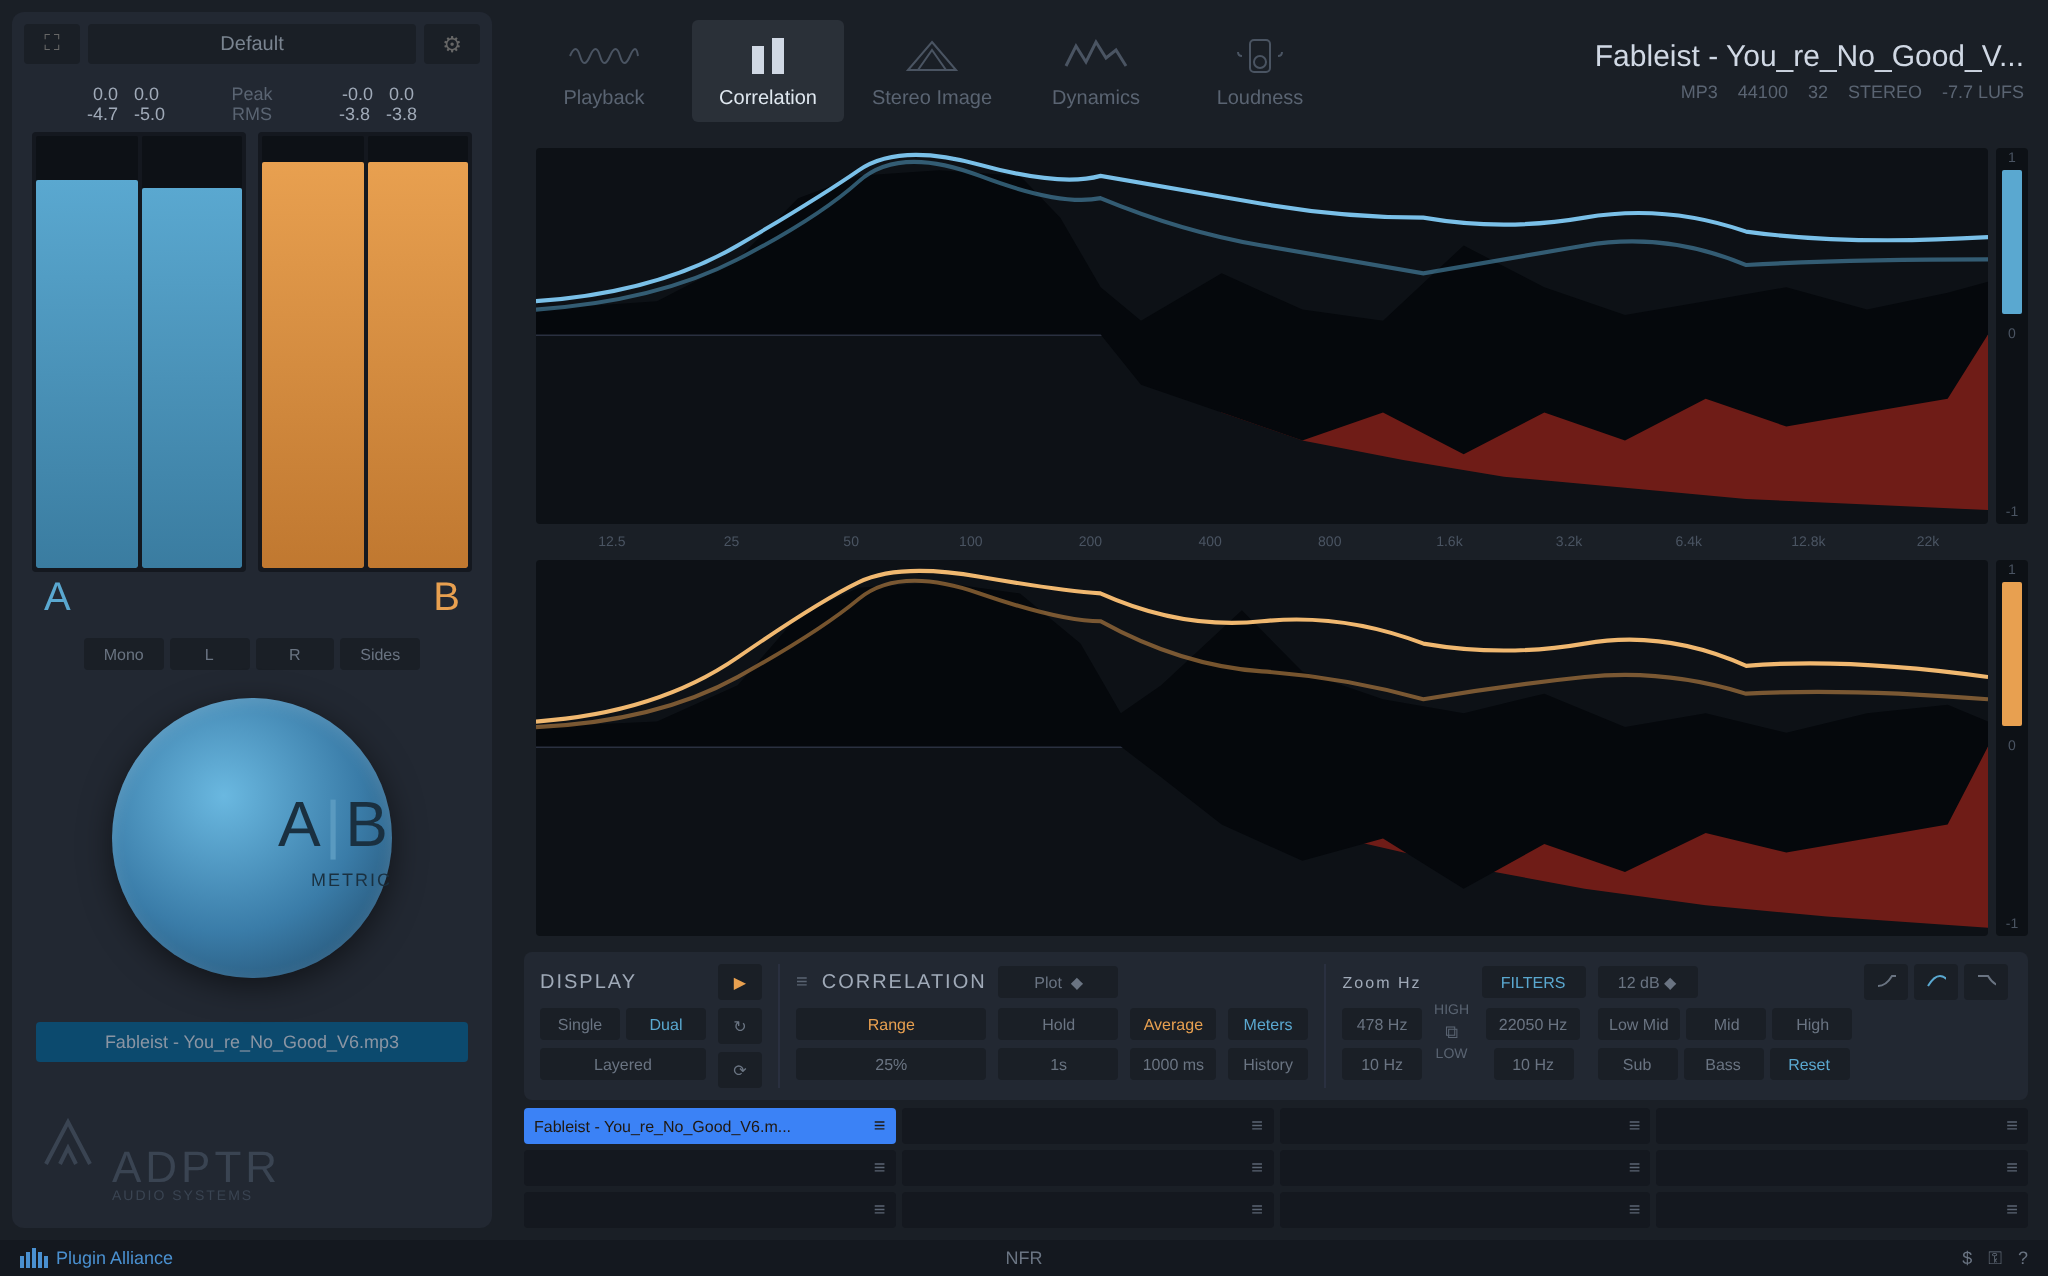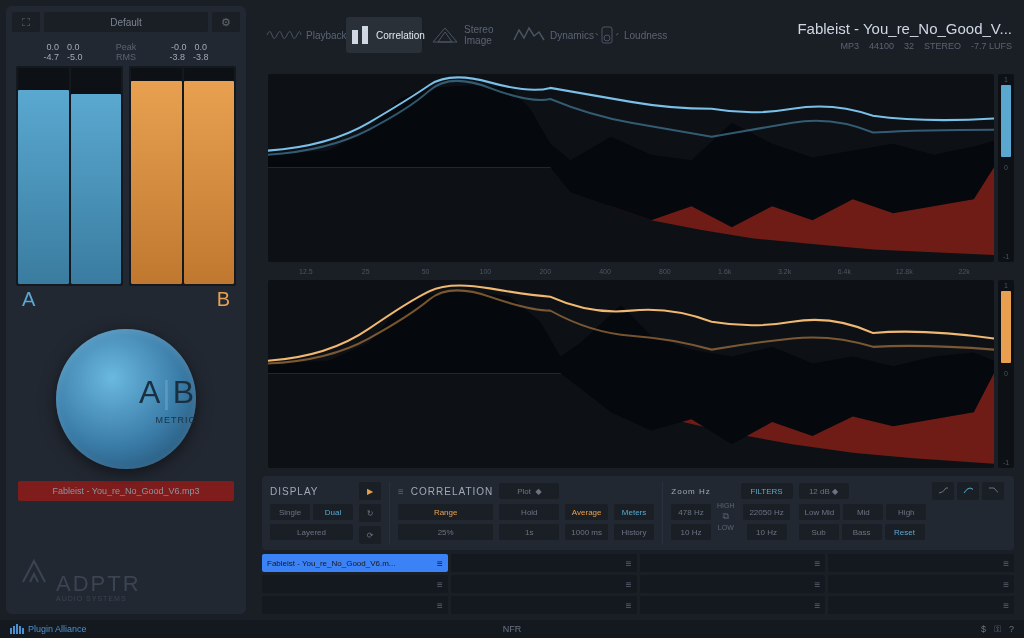--- a/index.html
+++ b/index.html
@@ -106,23 +106,23 @@
   align-items: flex-end;
   justify-content: center;
   cursor: pointer;
   position: relative;
 }
 .ab-knob .ab-text { font-size: 32px; font-weight: 500; color: #1a3040; letter-spacing: 2px; }
 .ab-knob .ab-text .sep { color: #5a9ac0; font-weight: 200;}
 .ab-knob .metric { font-size: 9px; color: #1a3040; margin-top: 4px; letter-spacing: 1px;}
 
 .file-name-box {
-  margin: 4px 12px;
+  margin: 14px 12px;
   padding: 5px 4px;
-  background: #7f1d1d;
+  background: #0c4a6e;
   border-radius: 2px;
   font-size: 9px;
   color: #8b95a3;
   text-align: center;
   white-space: nowrap;
   overflow: hidden;
 }
 
 .brand {
   margin-top: auto;
@@ -147,21 +147,21 @@
   align-items: center;
   padding: 0 12px;
 }
 .tabs {
   display: flex;
   gap: 6px;
 }
 .tab {
   width: 76px;
   display: flex;
-  flex-direction: row;
+  flex-direction: column;
   align-items: center;
   gap: 4px;
   padding: 6px 2px;
   cursor: pointer;
   border-radius: 3px;
 }
 .tab.active { background: #2a3038;}
 .tab.active .tab-label { color: #e0e8f0; }
 .tab-icon { height: 24px; display: flex; align-items: center; justify-content: center; }
 .tab-label { font-size: 10px; color: #5a6472; }
@@ -367,20 +367,26 @@
           </div>
       </div>
     </div>
 
     <div class="ab-labels">
       <div class="a">A</div>
       <div class="b">B</div>
     </div>
   </div>
 
+  <div class="monitor-btns">
+    <button>Mono</button>
+    <button>L</button>
+    <button>R</button>
+    <button>Sides</button>
+  </div>
 
   <div class="ab-knob">
     <div class="ab-text">A<span class="sep">|</span>B</div>
     <div class="metric">METRIC</div>
   </div>
 
   <div class="file-name-box">Fableist - You_re_No_Good_V6.mp3</div>
 
   <div class="brand">
     <svg width="40" height="28" viewBox="0 0 40 28" style="position:absolute; bottom:28px; left:14px;">

